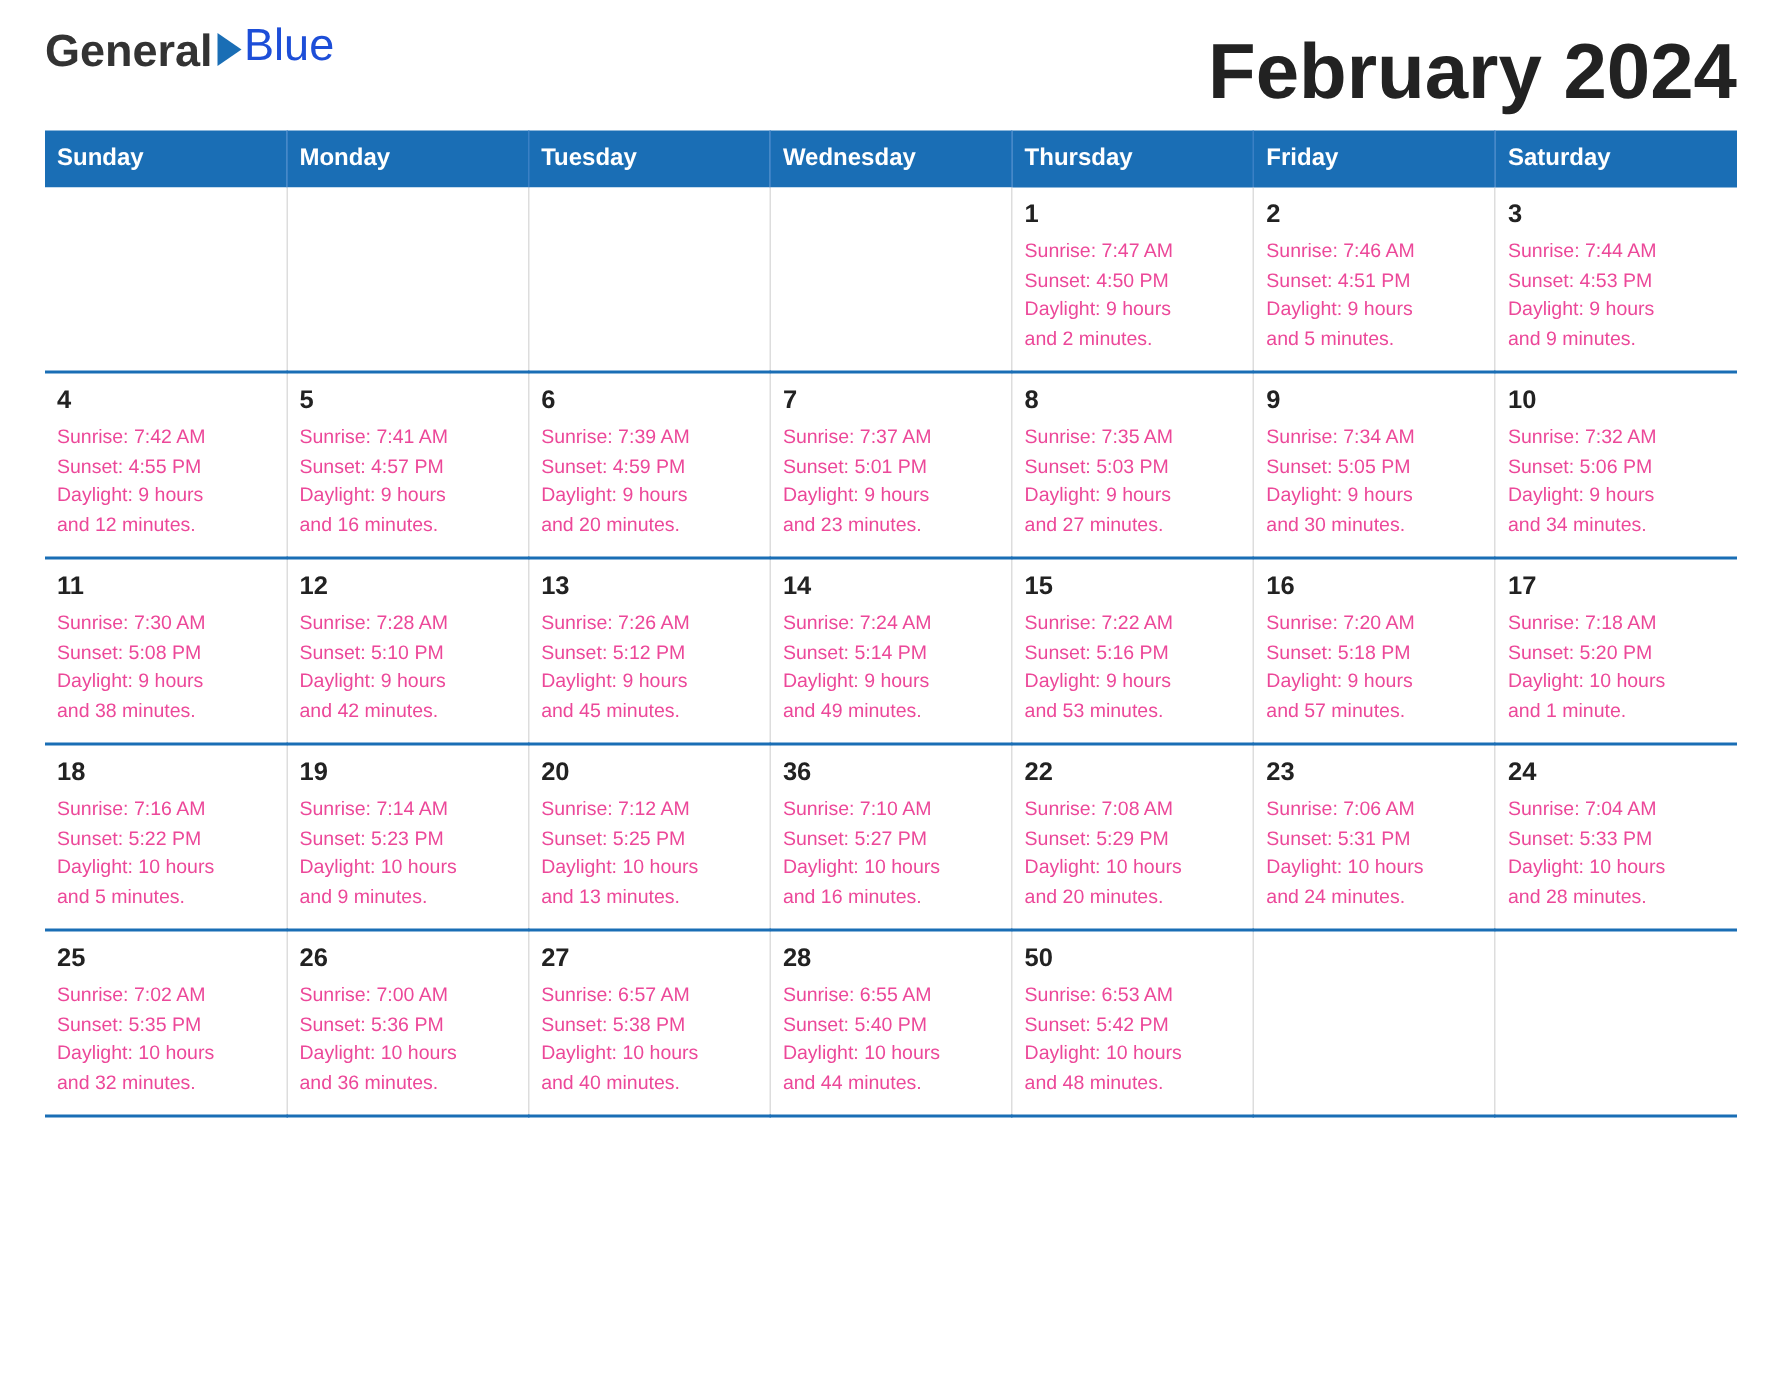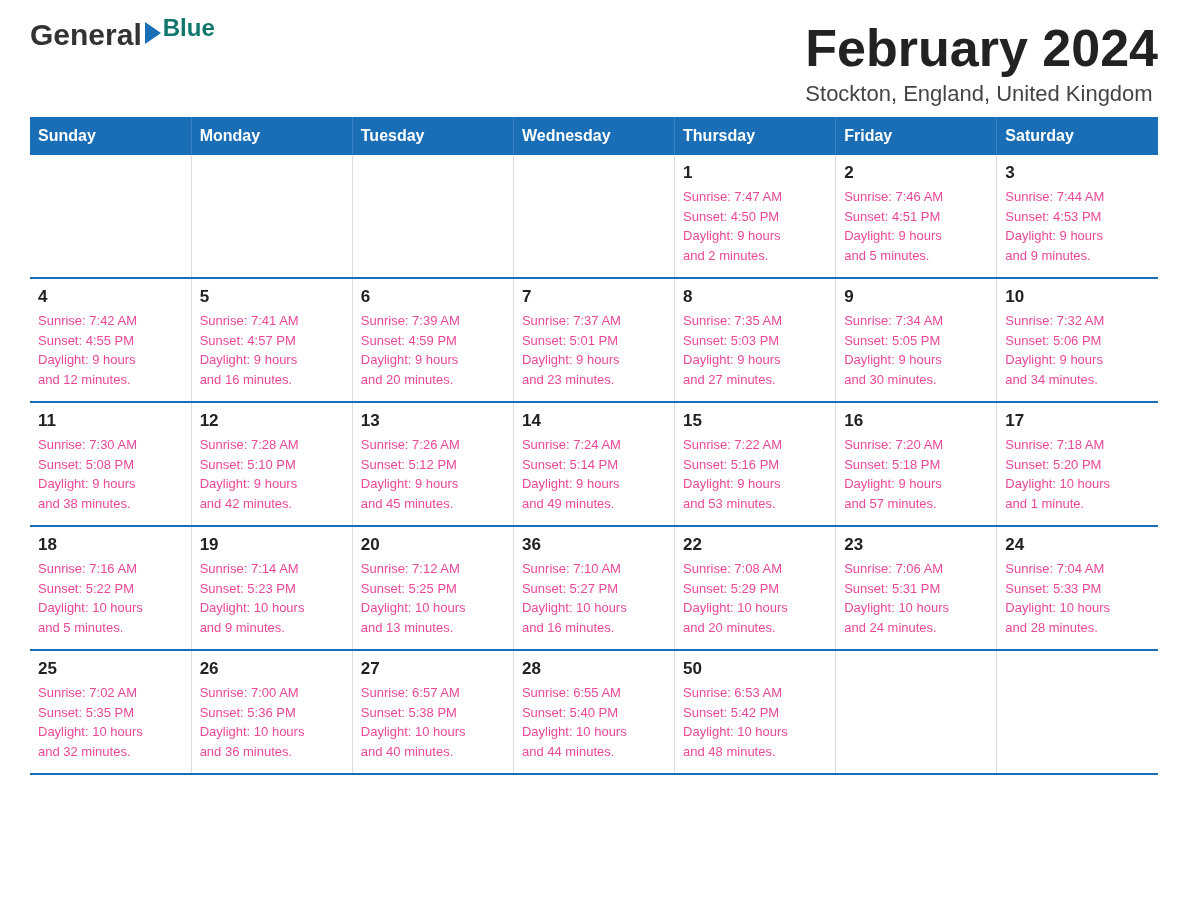--- a/index.html
+++ b/index.html
@@ -87,23 +87,23 @@
     }
     .logo-row1 {
       display: flex;
       align-items: center;
       font-size: 30px;
       font-weight: bold;
       color: #333;
       line-height: 1;
     }
     .logo-row2 {
-      font-size: 24px;
-      font-weight: bold;
-      color: #0f766e;
+      font-size: 30px;
+      font-weight: normal;
+      color: #1d4ed8;
       line-height: 1;
       margin-top: -4px;
       padding-left: 2px;
     }
     .triangle-right {
       display: inline-block;
       width: 0;
       height: 0;
       border-top: 11px solid transparent;
       border-bottom: 11px solid transparent;
@@ -120,21 +120,20 @@
 <div class="header">
   <div class="logo-container">
     <div class="logo-row1">
       <span>General</span>
         <span class="triangle-right"></span>
     </div>
     <div class="logo-row2">Blue</div>
   </div>
   <div class="title-block">
     <div class="month-title">February 2024</div>
-    <div class="location">Stockton, England, United Kingdom</div>
   </div>
 </div>
 
 <table class="calendar">
   <thead>
     <tr>
     <th>Sunday</th>
         <th>Monday</th>
         <th>Tuesday</th>
         <th>Wednesday</th>

